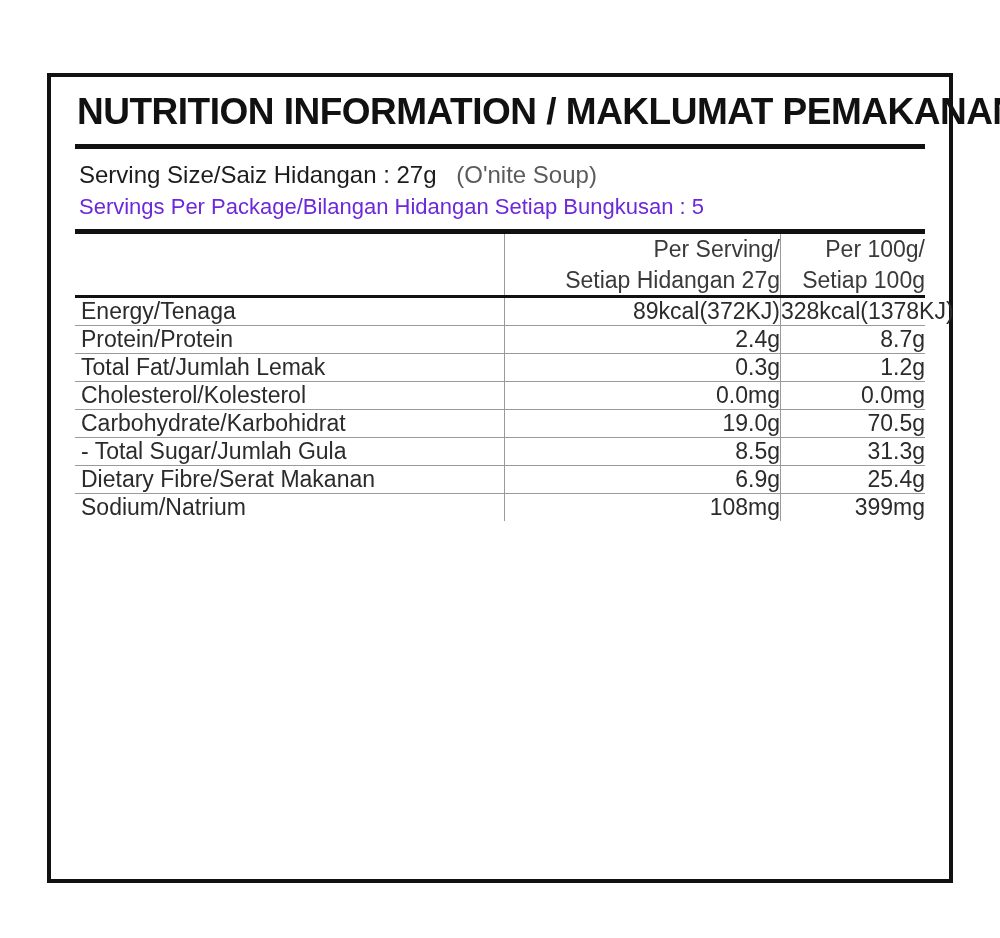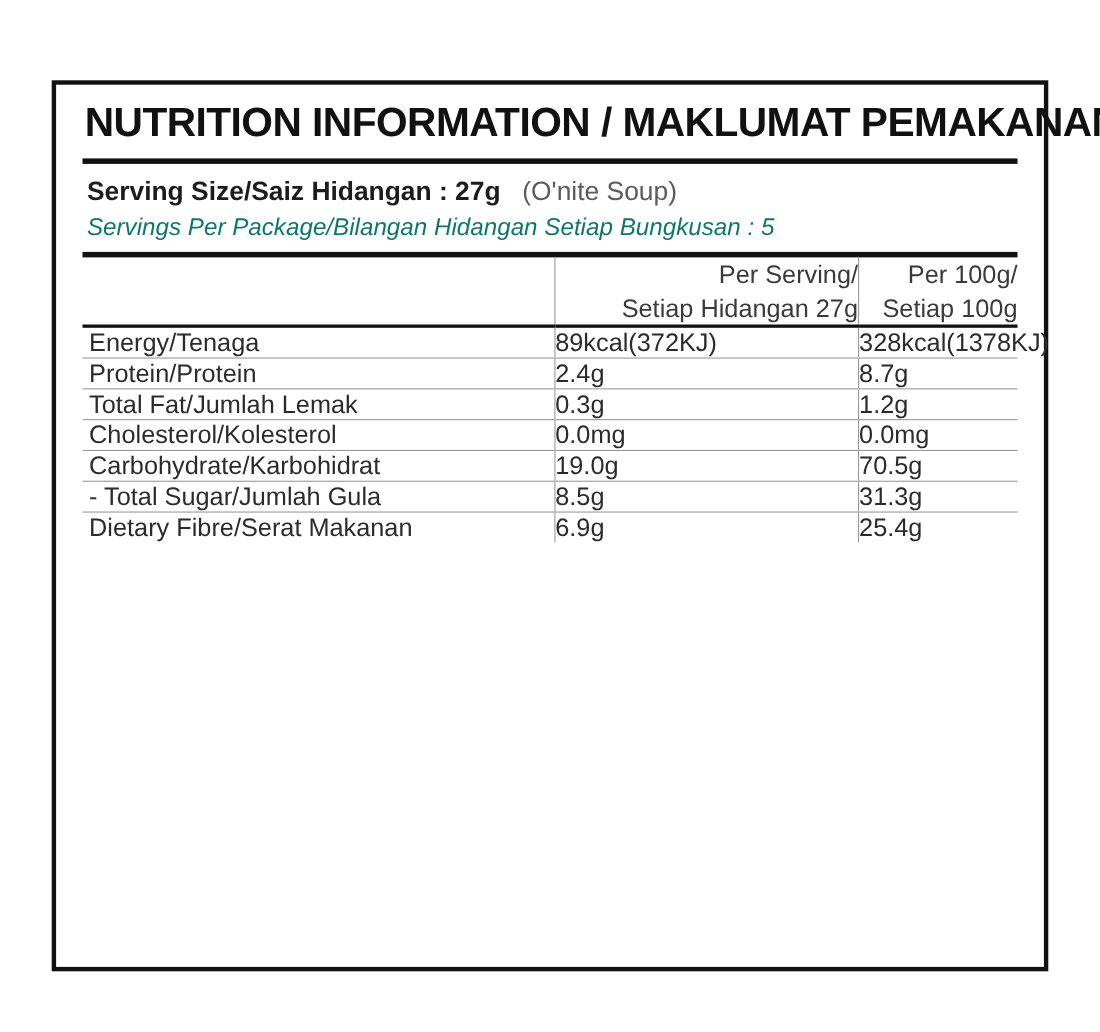--- a/index.html
+++ b/index.html
@@ -51,32 +51,31 @@
 
   .serving-block {
     padding: 10px 0 8px 4px;
   }
   .serving-line-1 {
     font-size: 24px;
     line-height: 1.3;
     color: #1c1c1c;
   }
   .serving-line-1 .bold {
-    font-weight: bold;
+    font-weight: normal;
   }
   .serving-line-1 .light {
     color: #5b5b5b;
     margin-left: 13px;
   }
   .serving-line-2 {
     font-size: 22px;
     line-height: 1.35;
-    color: #0f766e;
+    color: #6d28d9;
     margin-top: 2px;
-    font-style: italic;
   }
 
   table.nutri {
     width: 100%;
     border-collapse: collapse;
     table-layout: fixed;
   }
   table.nutri col.c-name { width: 50.5%; }
   table.nutri col.c-serv { width: 32.5%; }
   table.nutri col.c-100  { width: 17.0%; }
@@ -115,21 +114,21 @@
     white-space: nowrap;
   }
   .data-row:last-child td {
     border-bottom: none;
   }
   .data-row td.name {
     text-align: left;
     padding-left: 6px;
   }
   .data-row td.val {
-    text-align: left;
+    text-align: right;
     border-left: 1.5px solid #9a9a9a;
   }
   .rows-wrap {
     border-top: none;
   }
 </style>
 </head>
 <body>
 
 <div class="panel">
@@ -197,17 +196,22 @@
         <tr class="data-row">
           <td class="name">- Total Sugar/Jumlah Gula</td>
           <td class="val">8.5g</td>
           <td class="val">31.3g</td>
         </tr>
         <tr class="data-row">
           <td class="name">Dietary Fibre/Serat Makanan</td>
           <td class="val">6.9g</td>
           <td class="val">25.4g</td>
         </tr>
+        <tr class="data-row">
+          <td class="name">Sodium/Natrium</td>
+          <td class="val">108mg</td>
+          <td class="val">399mg</td>
+        </tr>
       </tbody>
     </table>
 
   </div>
 </div>
 
 </body></html>

